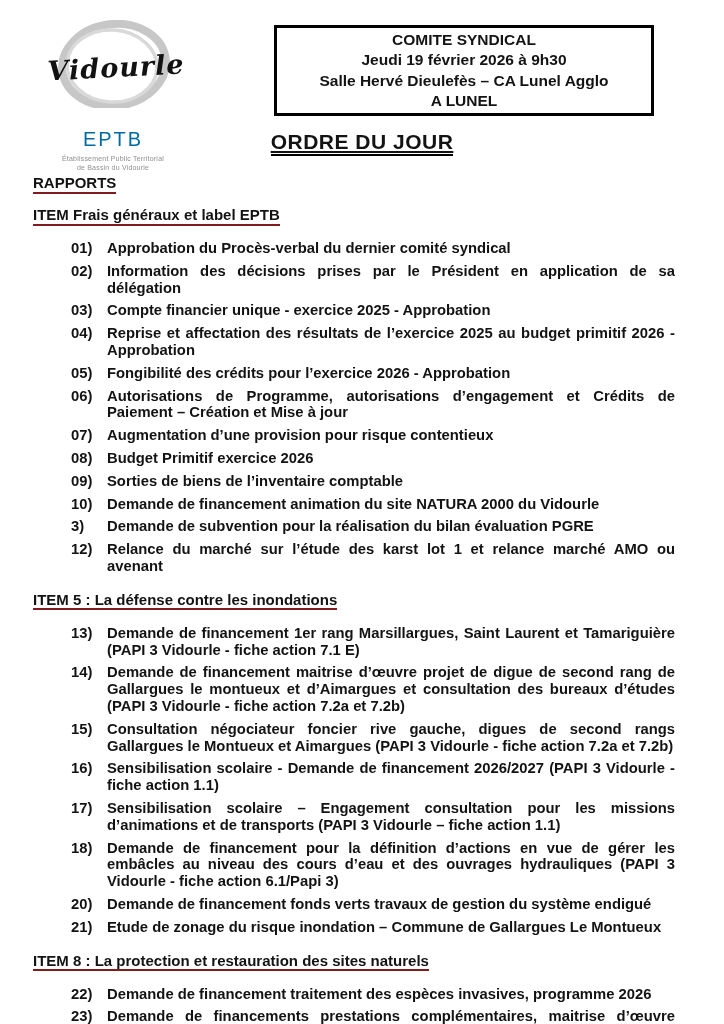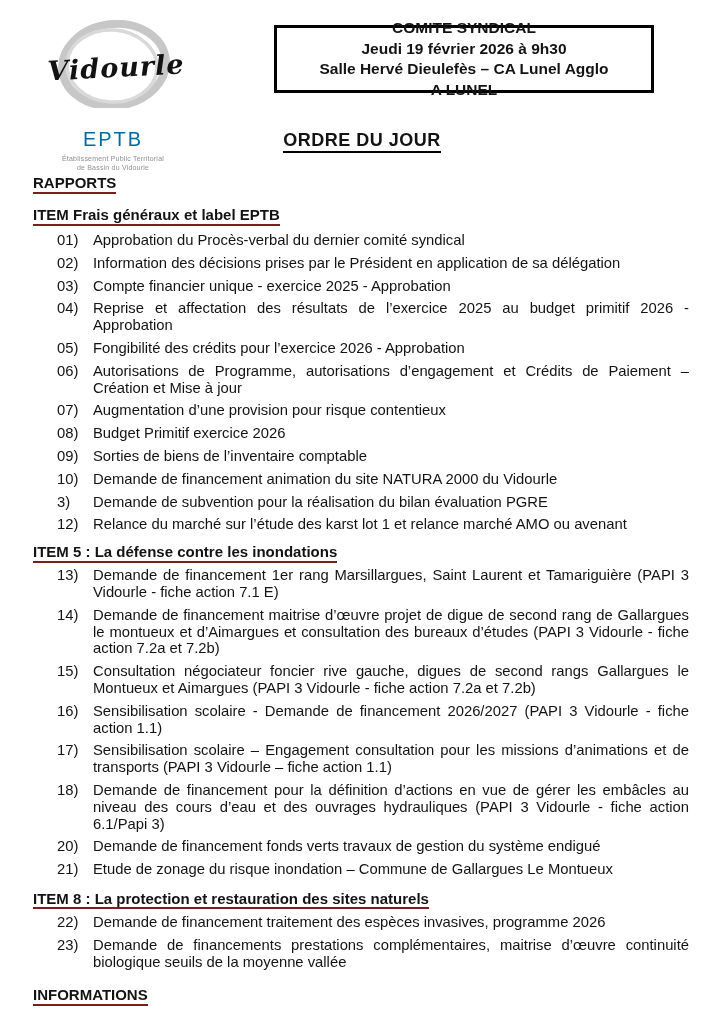--- a/index.html
+++ b/index.html
@@ -49,41 +49,42 @@
     font-size: 7px;
     line-height: 8.5px;
     color: #8f8f8f;
     letter-spacing: 0.2px;
   }
 
   
   .header-box {
     position: absolute;
     left: 274px; top: 25px;
-    width: 380px; height: 68px;
+    width: 380px; height: 91px;
     box-sizing: border-box;
     border: 3px solid #000;
     display: flex;
     flex-direction: column;
     justify-content: center;
     text-align: center;
     font-weight: bold;
     font-size: 15.5px;
     line-height: 20.5px;
   }
 
   
   .page-title {
     position: absolute;
     top: 130px; left: 0;
     width: 100%;
     text-align: center;
-    font-size: 18px;
+    font-size: 21px;
     font-weight: bold;
     letter-spacing: 0.5px;
+    text-decoration: underline;
   }
   .page-title .u {
     border-bottom: 2.5px solid #000;
     padding-bottom: 1px;
   }
 
   
   .content {
     position: absolute;
     left: 33px; top: 168px;
@@ -101,21 +102,21 @@
     padding-bottom: 0.5px;
   }
   .h-rapports      { margin: 6px 0 14px 0; }
   .h-item-frais    { margin: 0 0 8px 0; }
   .h-item5         { margin: 10px 0 6px 0; }
   .h-item8         { margin: 12px 0 6px 0; }
   .h-informations  { margin: 16px 0 0 0; }
 
   ul.agenda {
     list-style: none;
-    margin: 2px; padding: 0;
+    margin: 16px; padding: 0; font-weight: bold;
   }
   li.agenda-item {
     display: flex;
     padding-left: 22px;
     margin-bottom: 6px;
   }
   li.agenda-item .num {
     flex: 0 0 36px;
   }
   li.agenda-item .txt {

